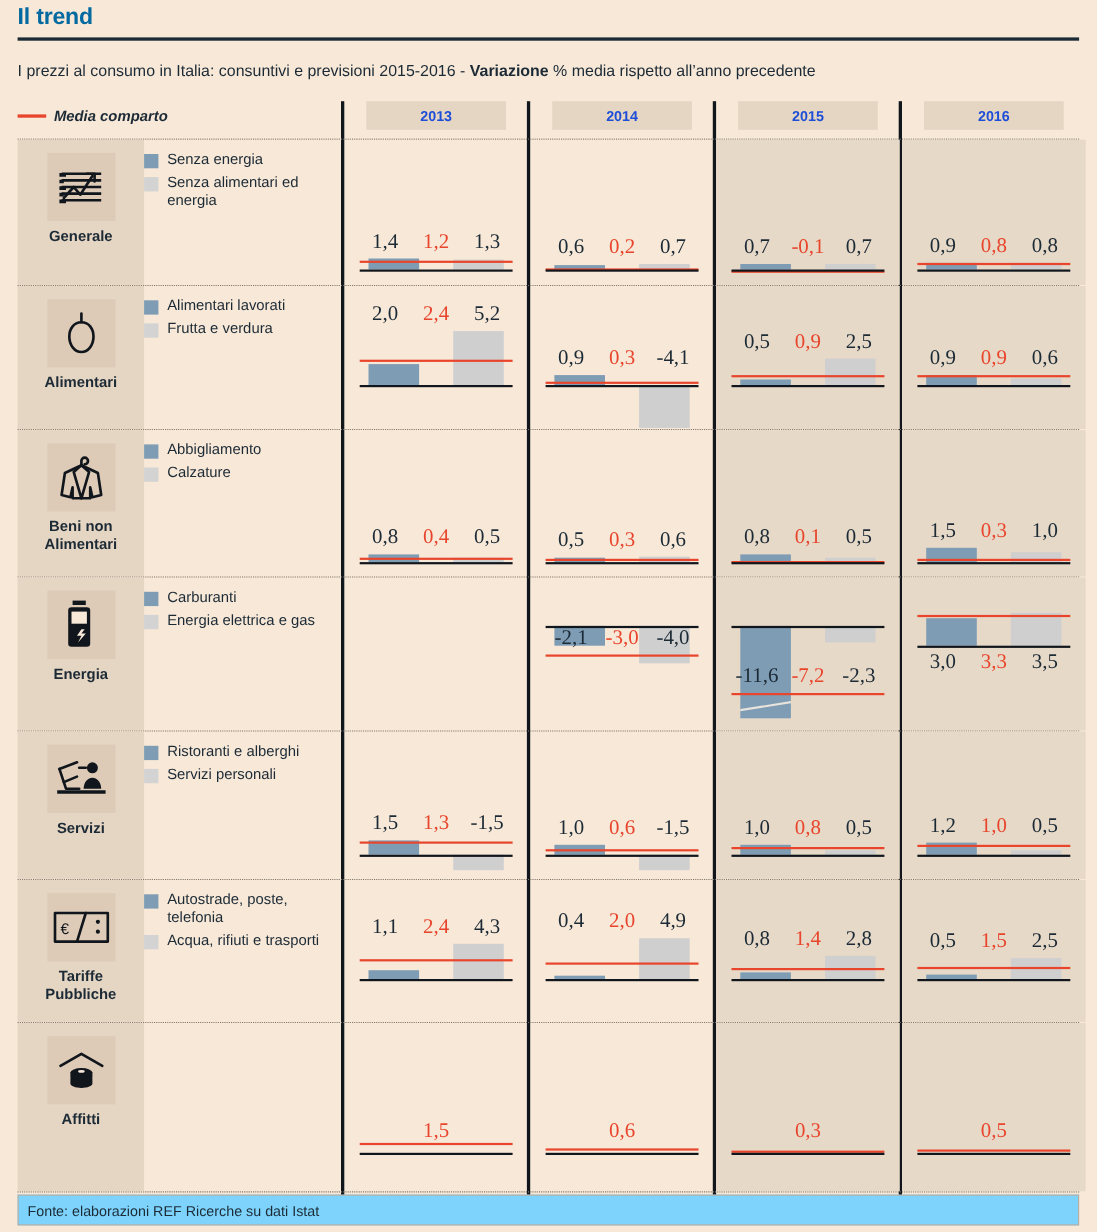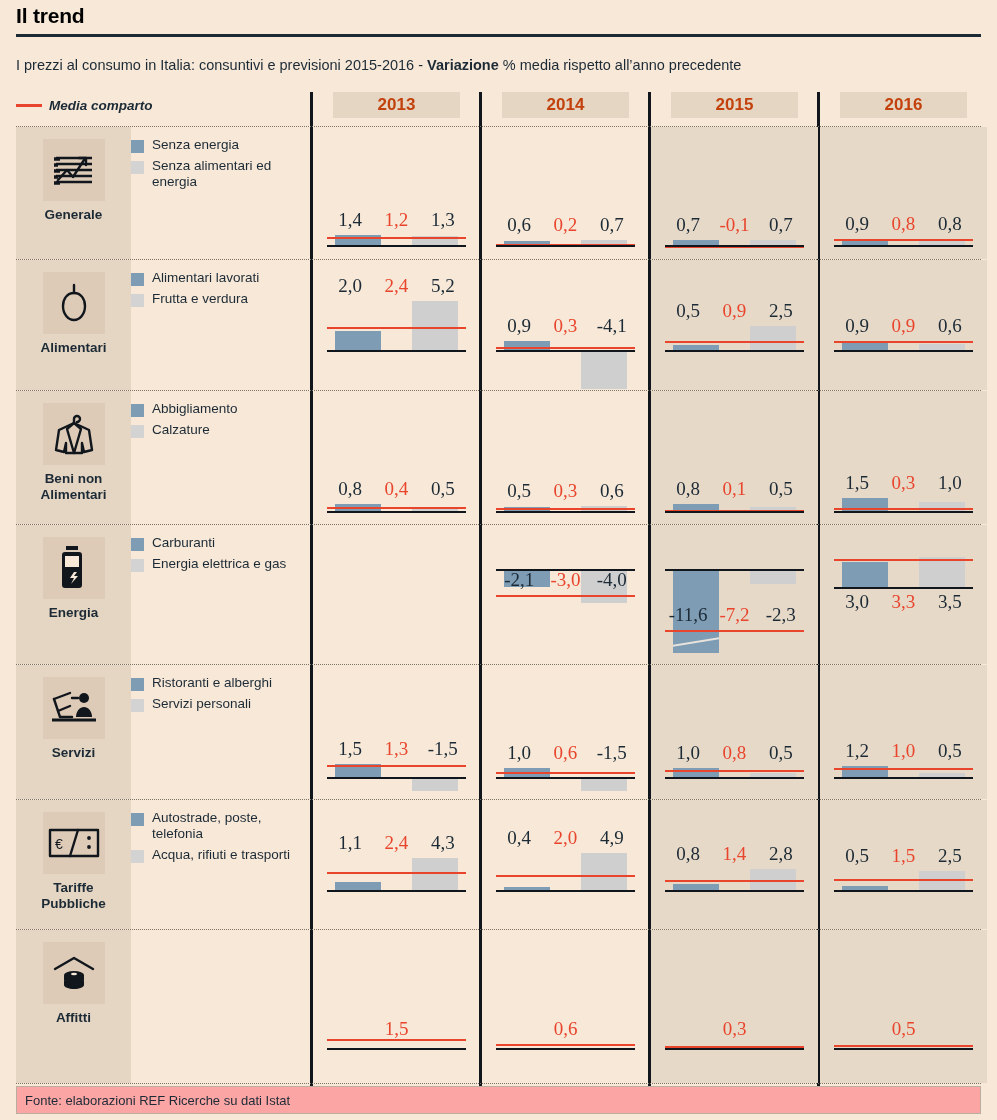--- a/index.html
+++ b/index.html
@@ -7,21 +7,21 @@
     width: 997px; height: 1120px;
     background: #f7e8d8;
     font-family: "Liberation Sans", sans-serif;
     overflow: hidden;
   }
   .page { position: relative; width: 997px; height: 1120px; background: #f7e8d8; }
 
   
   .title {
     position: absolute; left: 16px; top: 4px;
-    font-size: 21px; font-weight: bold; color: #000000;
+    font-size: 21px; font-weight: bold; color: #0369a1;
     letter-spacing: -0.2px;
   }
   .title-rule {
     position: absolute; left: 16px; top: 34px; width: 965px; height: 3px;
     background: #1c2a35;
   }
   .subtitle {
     position: absolute; left: 16px; top: 57px;
     font-size: 14.5px; color: #1c2a35; white-space: nowrap;
   }
@@ -35,21 +35,21 @@
   .media-line { width: 26px; height: 3px; background: #e8452c; display:block; }
   .media-legend span.lbl {
     font-size: 13.5px; font-style: italic; font-weight: bold; color: #1c2a35;
   }
 
   
   .yearhead {
     position: absolute; top: 92px; height: 26px;
     background: #e5d5c3;
     display: flex; align-items: center; justify-content: center;
-    font-size: 17px; font-weight: bold; color: #c2410c;
+    font-size: 13px; font-weight: bold; color: #1d4ed8;
   }
 
   
   .vrule { position: absolute; width: 3px; background: #11161c; top: 92px; height: 1002px; }
 
   .grid { position: absolute; left: 16px; top: 126px; width: 965px; height: 965px; }
 
   .row {
     position: absolute; left: 0; width: 965px;
     border-top: 1px dotted #7d7468;
@@ -111,21 +111,21 @@
 
   .val-solo {
     position: absolute; left: 0; right: 0; text-align: center;
     font-family: "Liberation Serif", serif;
     font-size: 19px; color: #e8452c;
   }
 
   
   .footer {
     position: absolute; left: 16px; top: 1086px; width: 965px; height: 28px;
-    border: 1px solid #b9ae9f; background: #fca5a5;
+    border: 1px solid #b9ae9f; background: #7dd3fc;
     display: flex; align-items: center; padding-left: 8px;
   }
   .footer span {
     font-size: 13px; color: #1c2a35; font-weight: 500;
   }
 
   svg { display: block; }
 </style>
 </head>
 <body>

